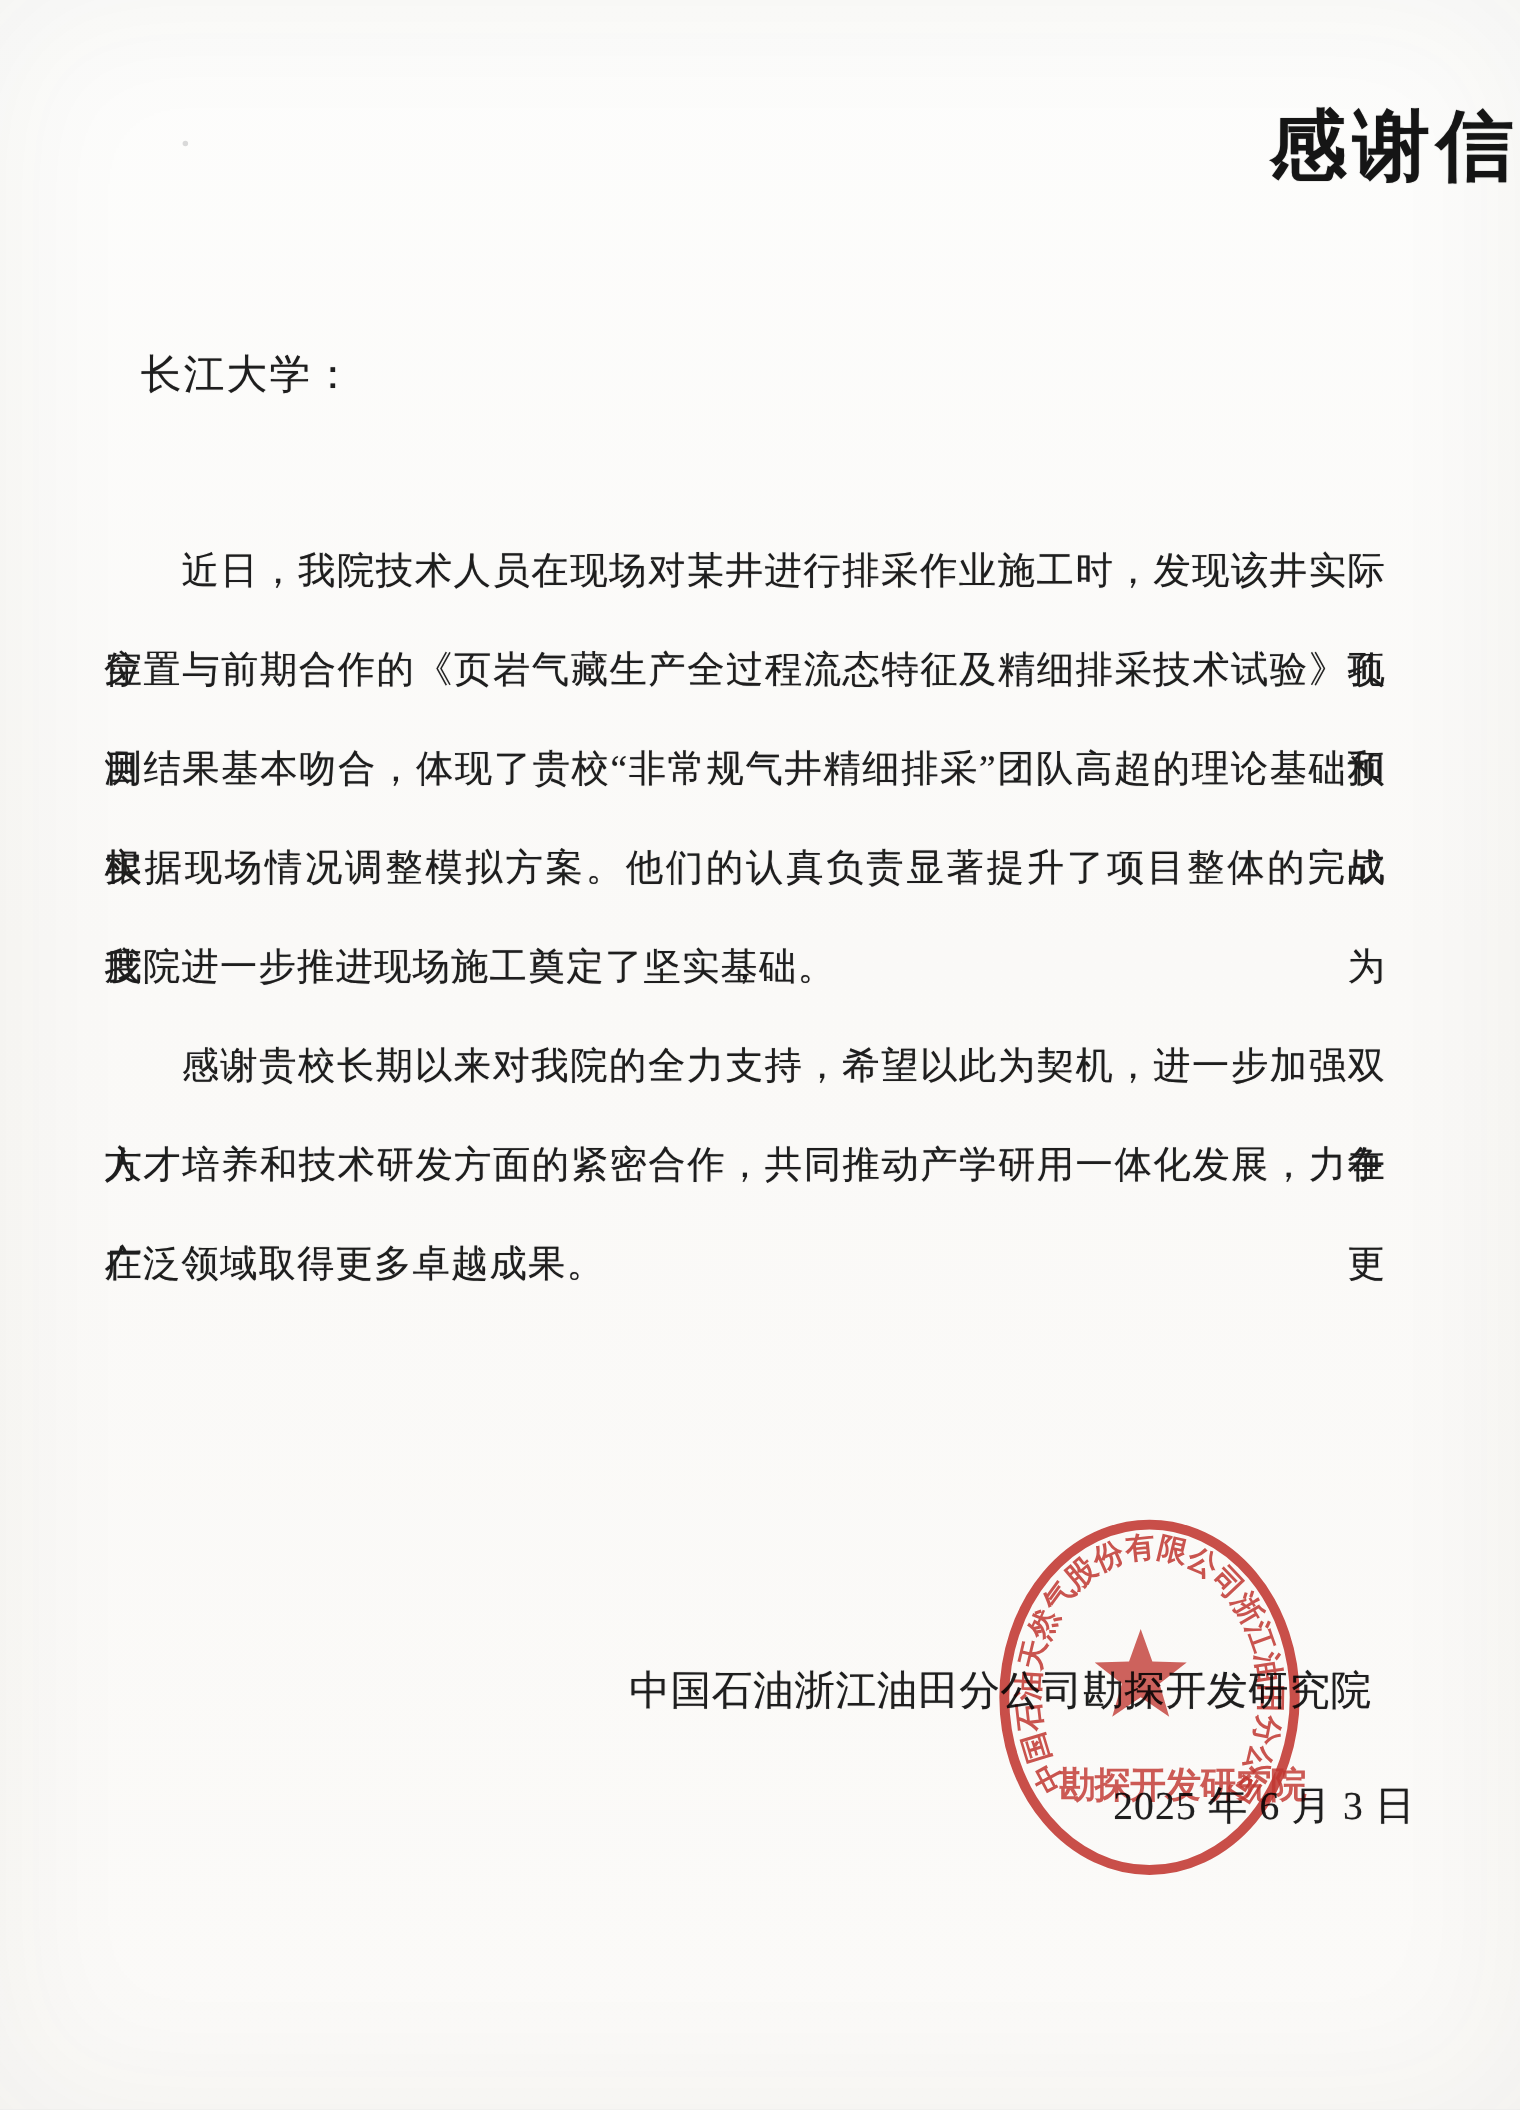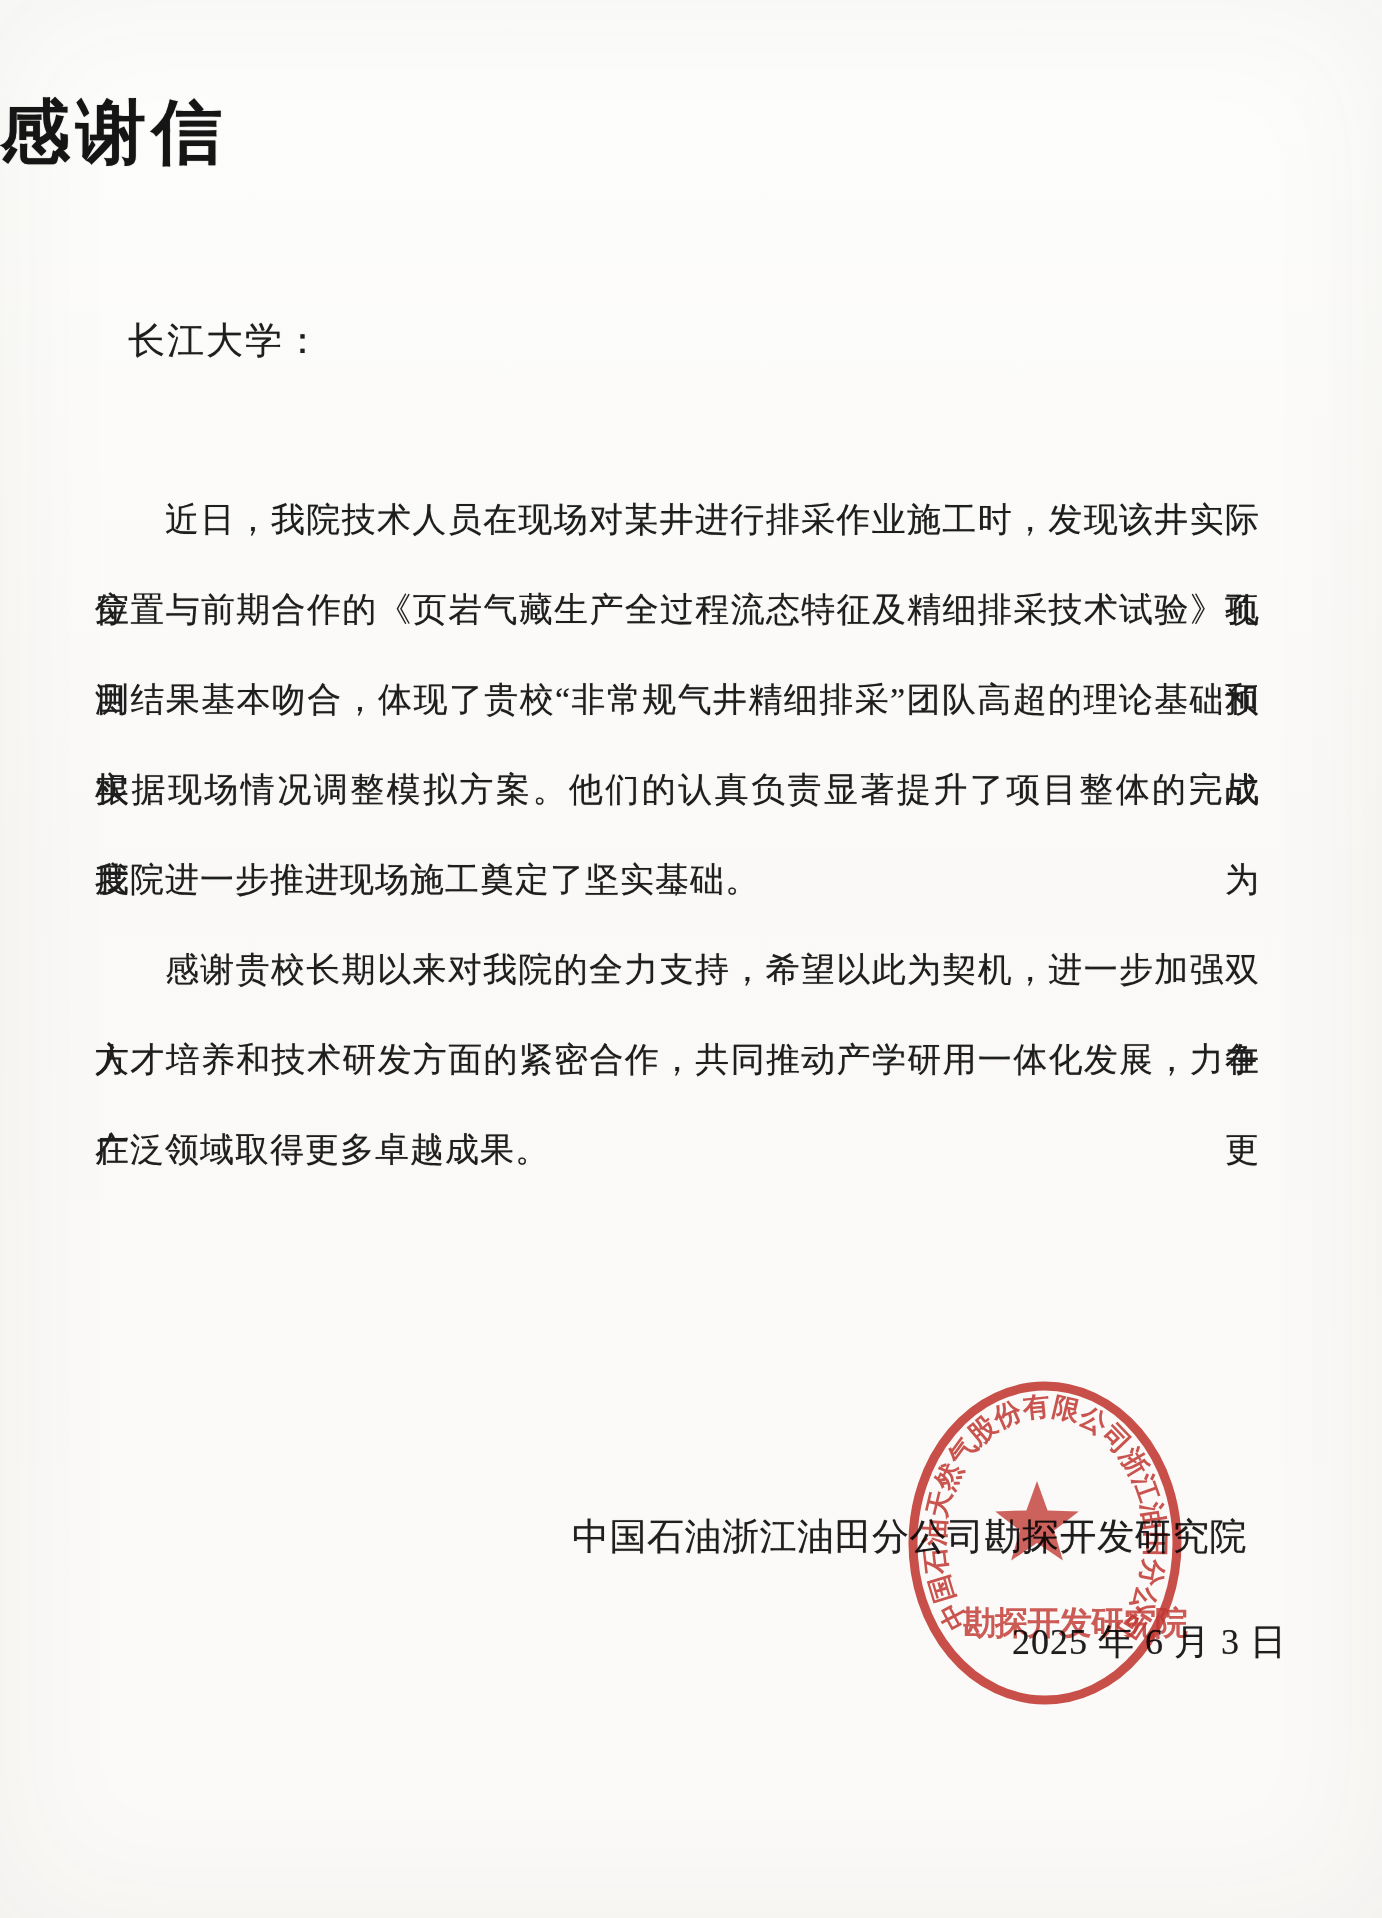--- a/index.html
+++ b/index.html
@@ -15,21 +15,21 @@
     color: #1e1e1e;
   }
   .speck {
     position: absolute; left: 166px; top: 128px;
     width: 5px; height: 5px; border-radius: 50%;
     background: #d9d9d9;
   }
   .title {
     position: absolute;
     left: 0; top: 86px; width: 100%;
-    text-align: left;
+    text-align: right;
     font-size: 70px;
     font-weight: 700;
     letter-spacing: 6px;
     color: #151515;
     text-shadow: 0 0 1px rgba(0,0,0,0.55);
   }
   .salutation {
     position: absolute;
     left: 128px; top: 316px;
     font-size: 37px;

